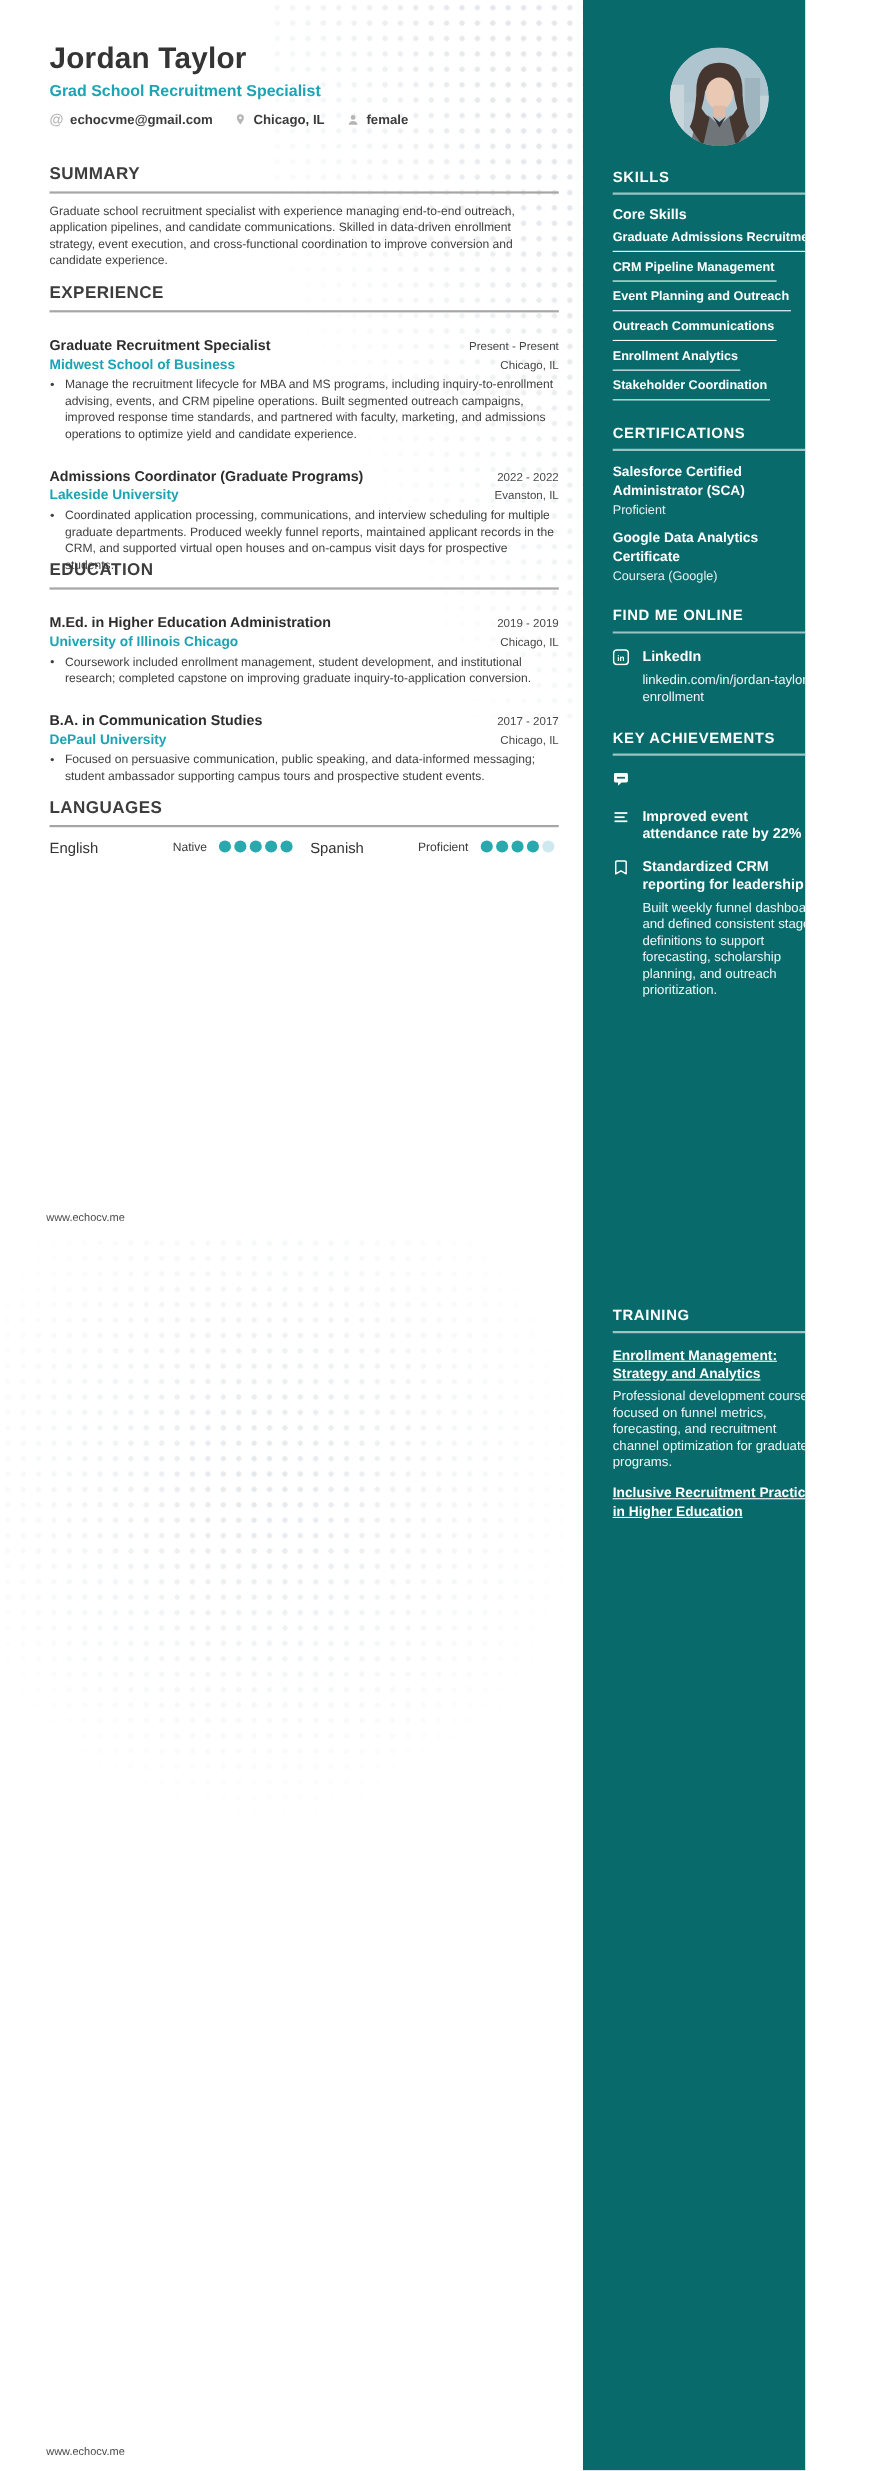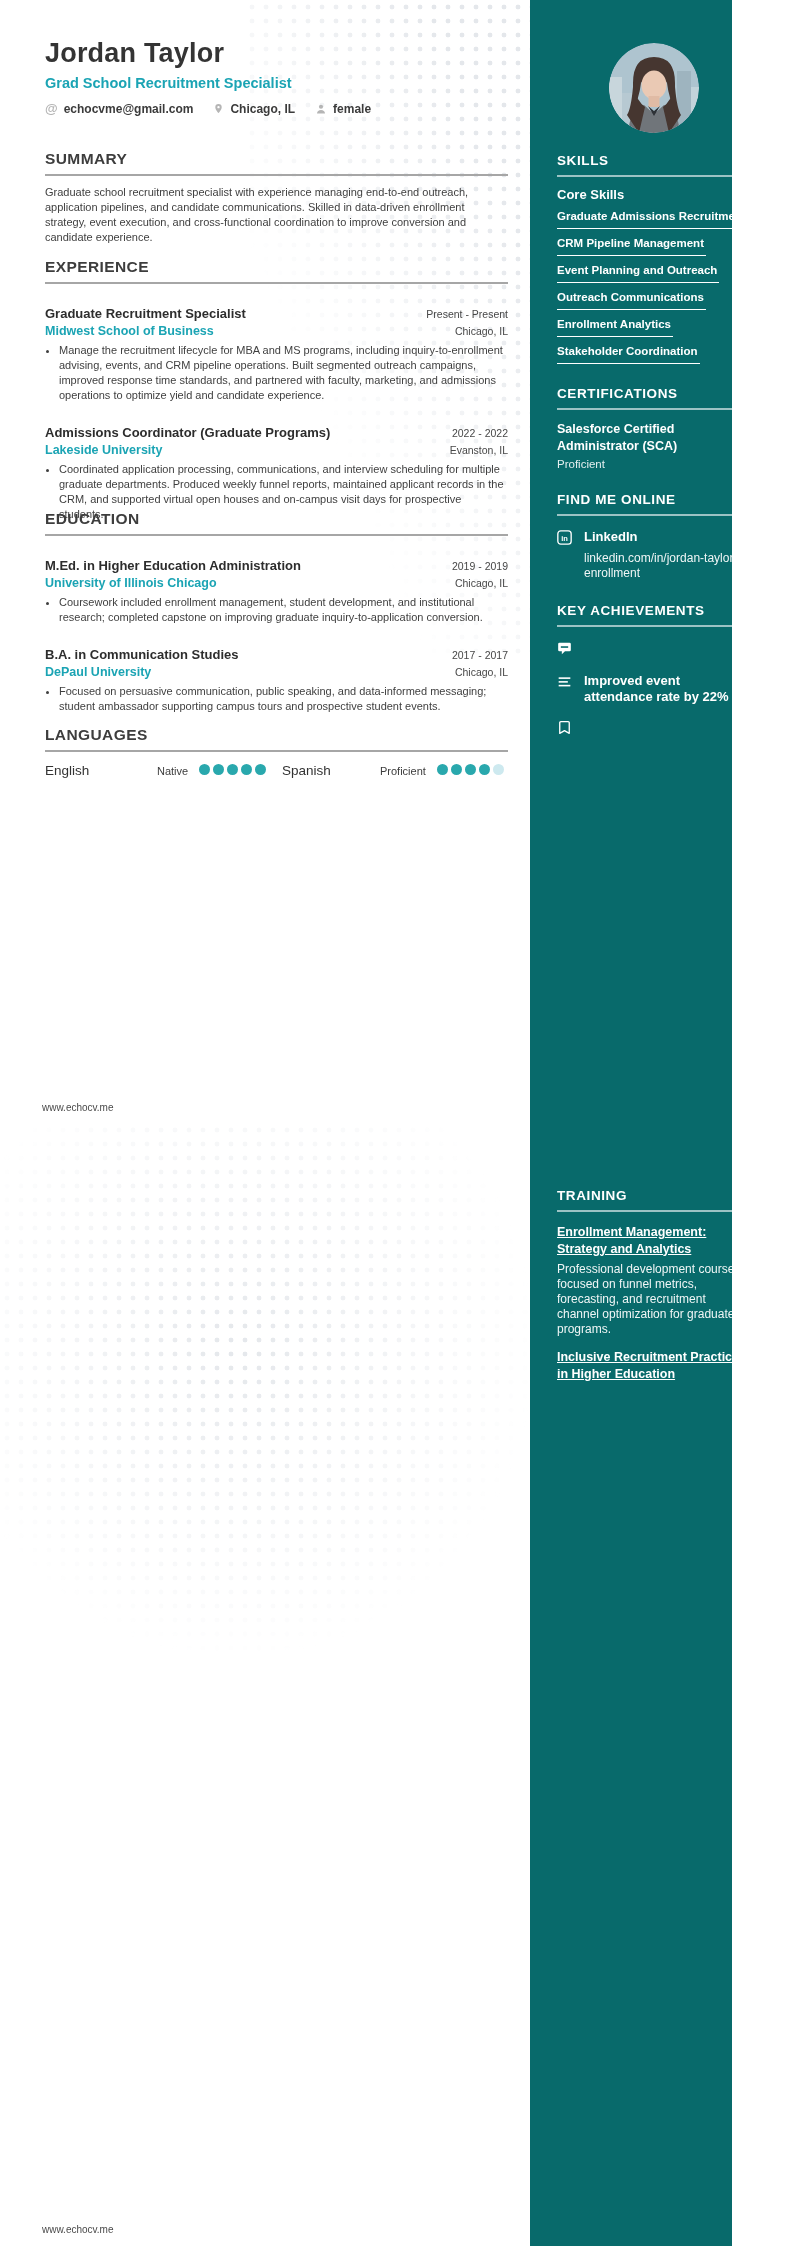--- a/index.html
+++ b/index.html
@@ -251,20 +251,24 @@
       <div class="skill-item">Event Planning and Outreach</div>
       <div class="skill-item">Outreach Communications</div>
       <div class="skill-item">Enrollment Analytics</div>
       <div class="skill-item">Stakeholder Coordination</div>
 
       <div class="sb-h">CERTIFICATIONS</div>
       <div class="cert">
         <div class="cert-title">Salesforce Certified Administrator (SCA)</div>
         <div class="cert-issuer">Proficient</div>
       </div>
+      <div class="cert">
+        <div class="cert-title">Google Data Analytics Certificate</div>
+        <div class="cert-issuer">Coursera (Google)</div>
+      </div>
 
       <div class="sb-h">FIND ME ONLINE</div>
       <div class="online">
         <span class="ico">
           <svg viewBox="0 0 18 18" width="15" height="15">
               <rect x="1" y="1" width="16" height="16" rx="3.5" fill="none" stroke="#fff" stroke-width="1.6"></rect>
               <text x="9" y="13" font-size="9" font-weight="bold" fill="#fff" text-anchor="middle" font-family="Liberation Sans, sans-serif">in</text>
             </svg>
         </span>
         <span>
@@ -296,20 +300,24 @@
           <span class="ach-title" style="display:block;">Improved event attendance rate by 22%</span>
         </span>
       </div>
 
       <div class="ach">
         <span class="ico">
           <svg viewBox="0 0 18 18" width="15" height="15">
               <path d="M4.6 2h8.8a1.3 1.3 0 0 1 1.3 1.3V16l-5.7-3.2L3.3 16V3.3A1.3 1.3 0 0 1 4.6 2z" fill="none" stroke="#fff" stroke-width="1.6" stroke-linejoin="round"></path>
             </svg>
         </span>
+        <span>
+          <span class="ach-title" style="display:block;">Standardized CRM reporting for leadership</span>
+          <span class="ach-text" style="display:block;">Built weekly funnel dashboards and defined consistent stage definitions to support forecasting, scholarship planning, and outreach prioritization.</span>
+        </span>
       </div>
     </div>
 
     <div class="training">
       <div class="sb-h" style="margin-top:0;">TRAINING</div>
       <div class="tr-title">Enrollment Management: Strategy and Analytics</div>
       <div class="tr-text">Professional development course focused on funnel metrics, forecasting, and recruitment channel optimization for graduate programs.</div>
       <div class="tr-title">Inclusive Recruitment Practices in Higher Education</div>
     </div>
   </aside>

